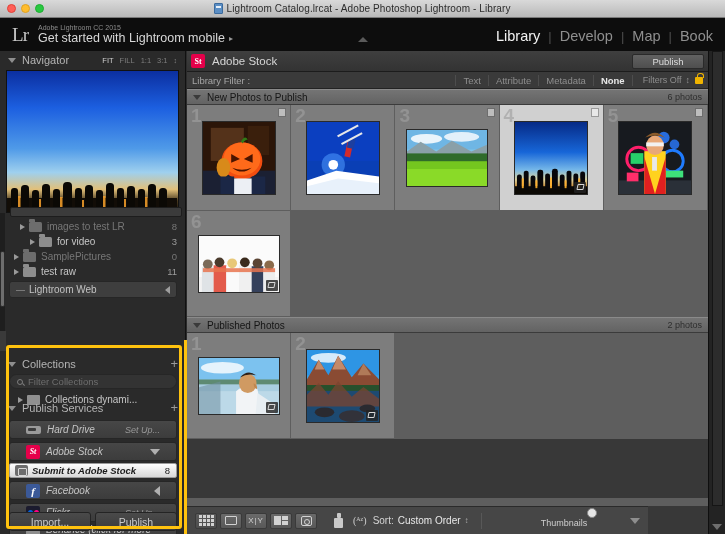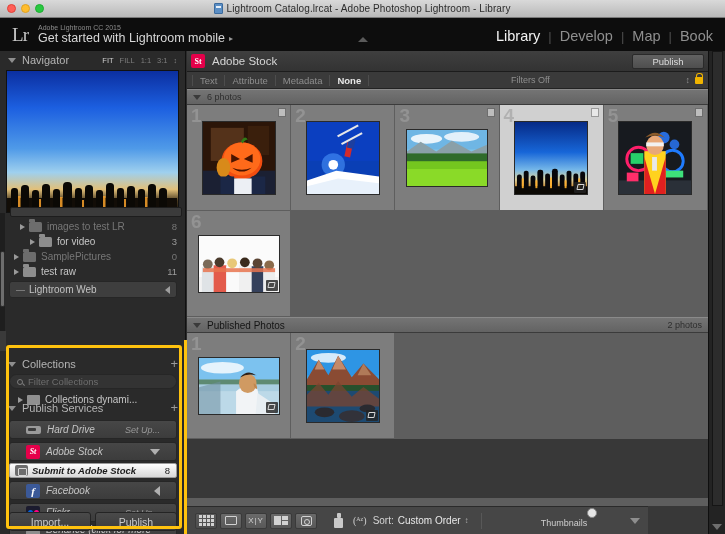--- a/index.html
+++ b/index.html
@@ -587,31 +587,33 @@
 
   <div class="center">
 
     <div class="stockbar">
       <span class="st-logo">St</span>
       <span class="st-name">Adobe Stock</span>
       <span class="pub-btn">Publish</span>
     </div>
 
     <div class="filterbar">
+      <span class="fl-label">Library Filter :</span>
       <span class="fopt">Text</span>
       <span class="fopt">Attribute</span>
       <span class="fopt">Metadata</span>
       <span class="fopt sel last">None</span>
       <span class="foff">Filters Off</span>
       <span class="foff" style="padding-left:4px">↕</span>
       <span class="lock"></span>
     </div>
 
     <div class="section-head">
       <span class="sh-tri"></span>
+      <span class="sh-title">New Photos to Publish</span>
       <span class="sh-count">6 photos</span>
     </div>
 
     <div class="grid">
 
       <div class="cell">
         <span class="idx">1</span>
         <span class="flagbox"></span>
         <div class="thumb">
           <svg viewBox="0 0 74 74" preserveAspectRatio="none">

